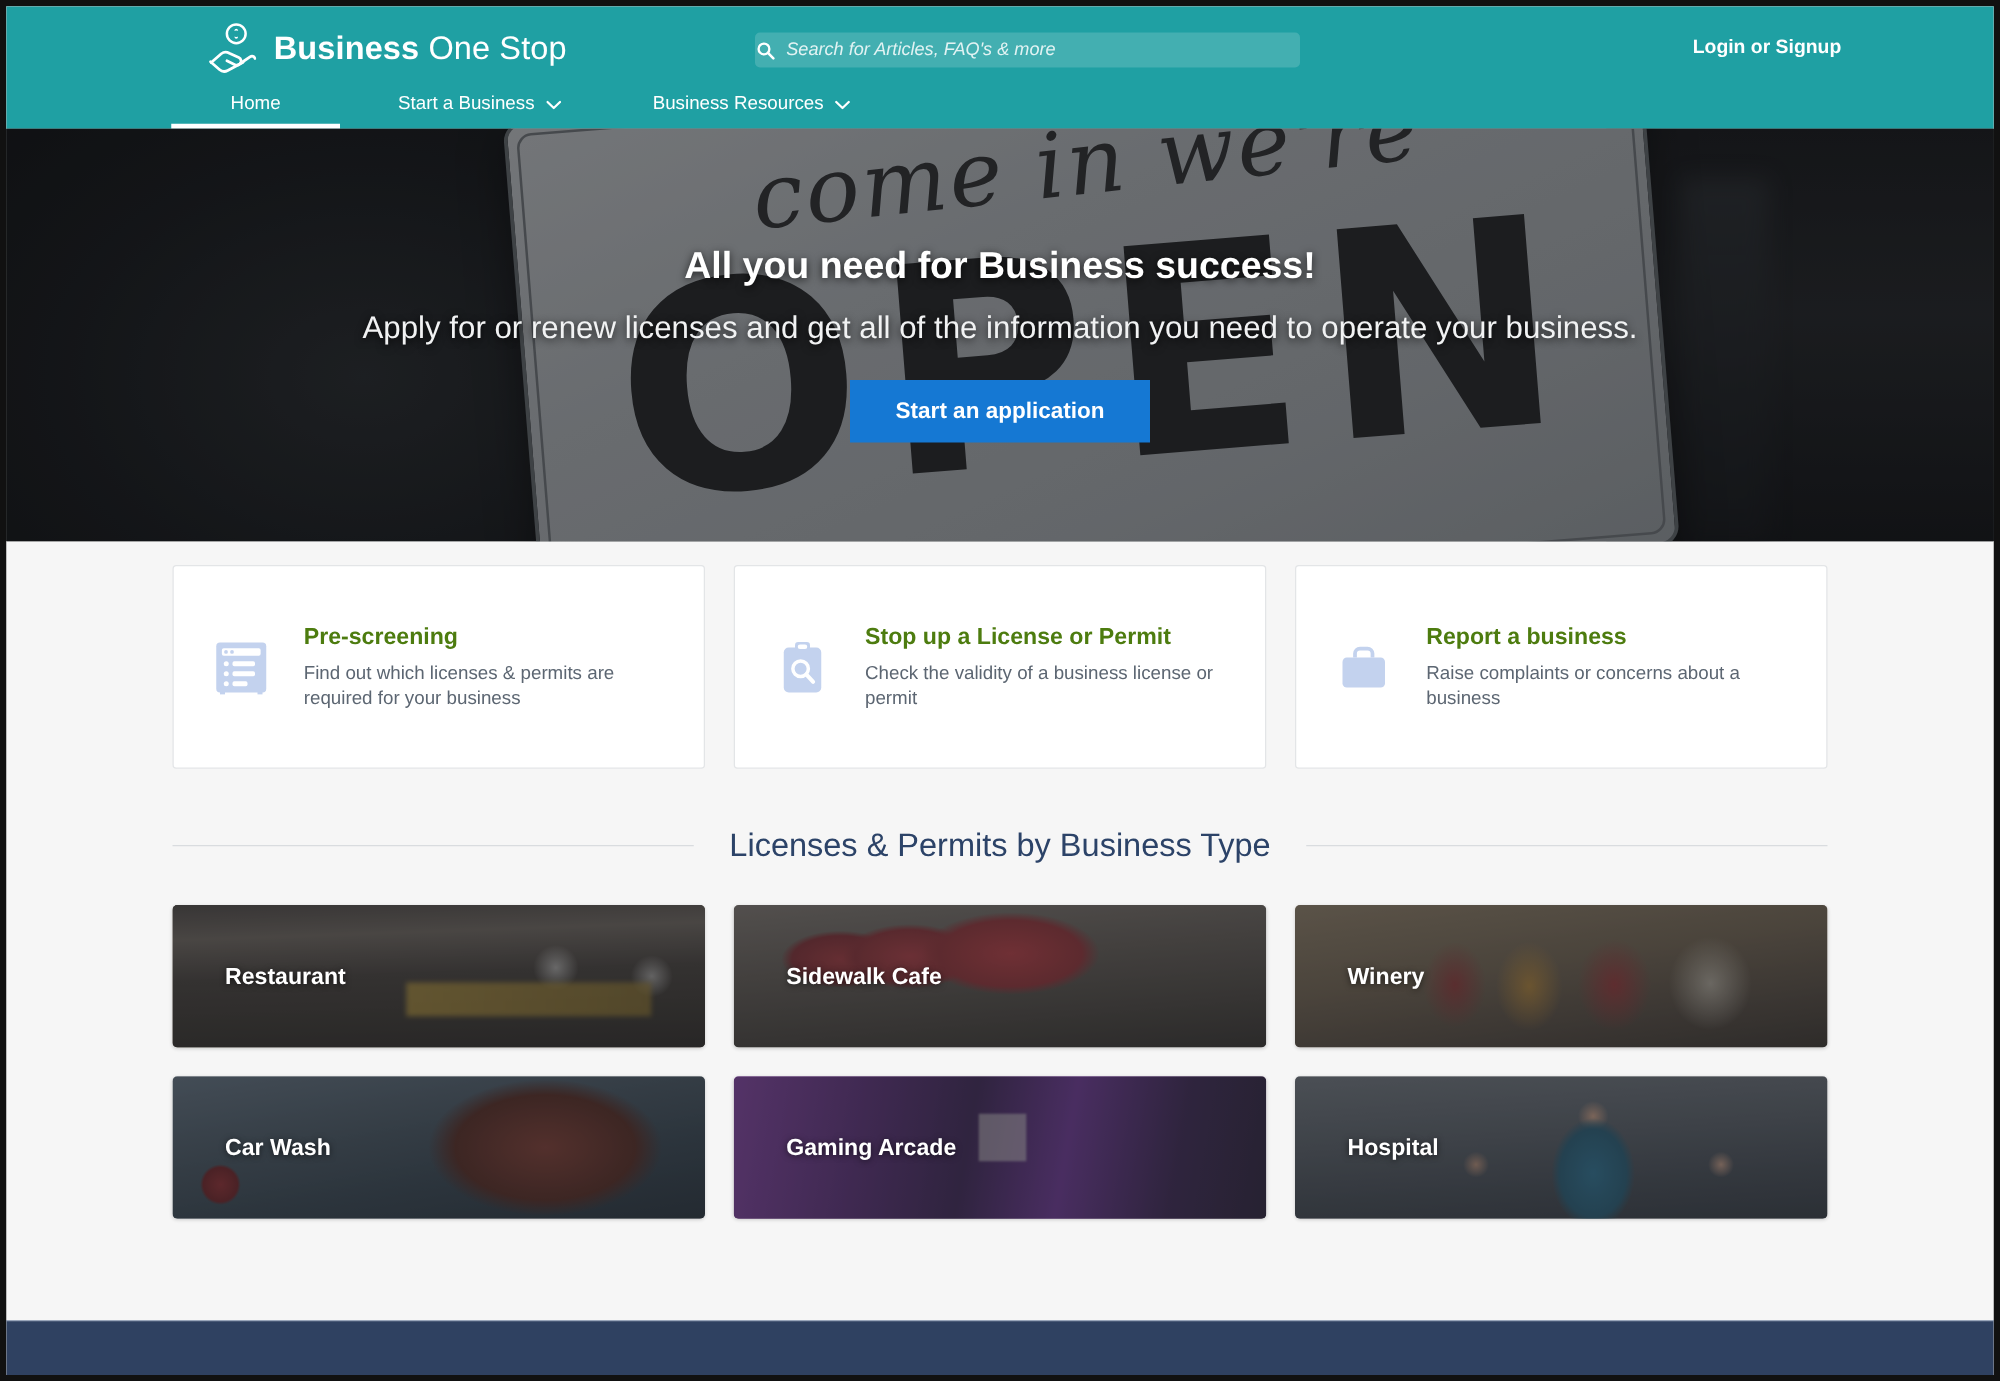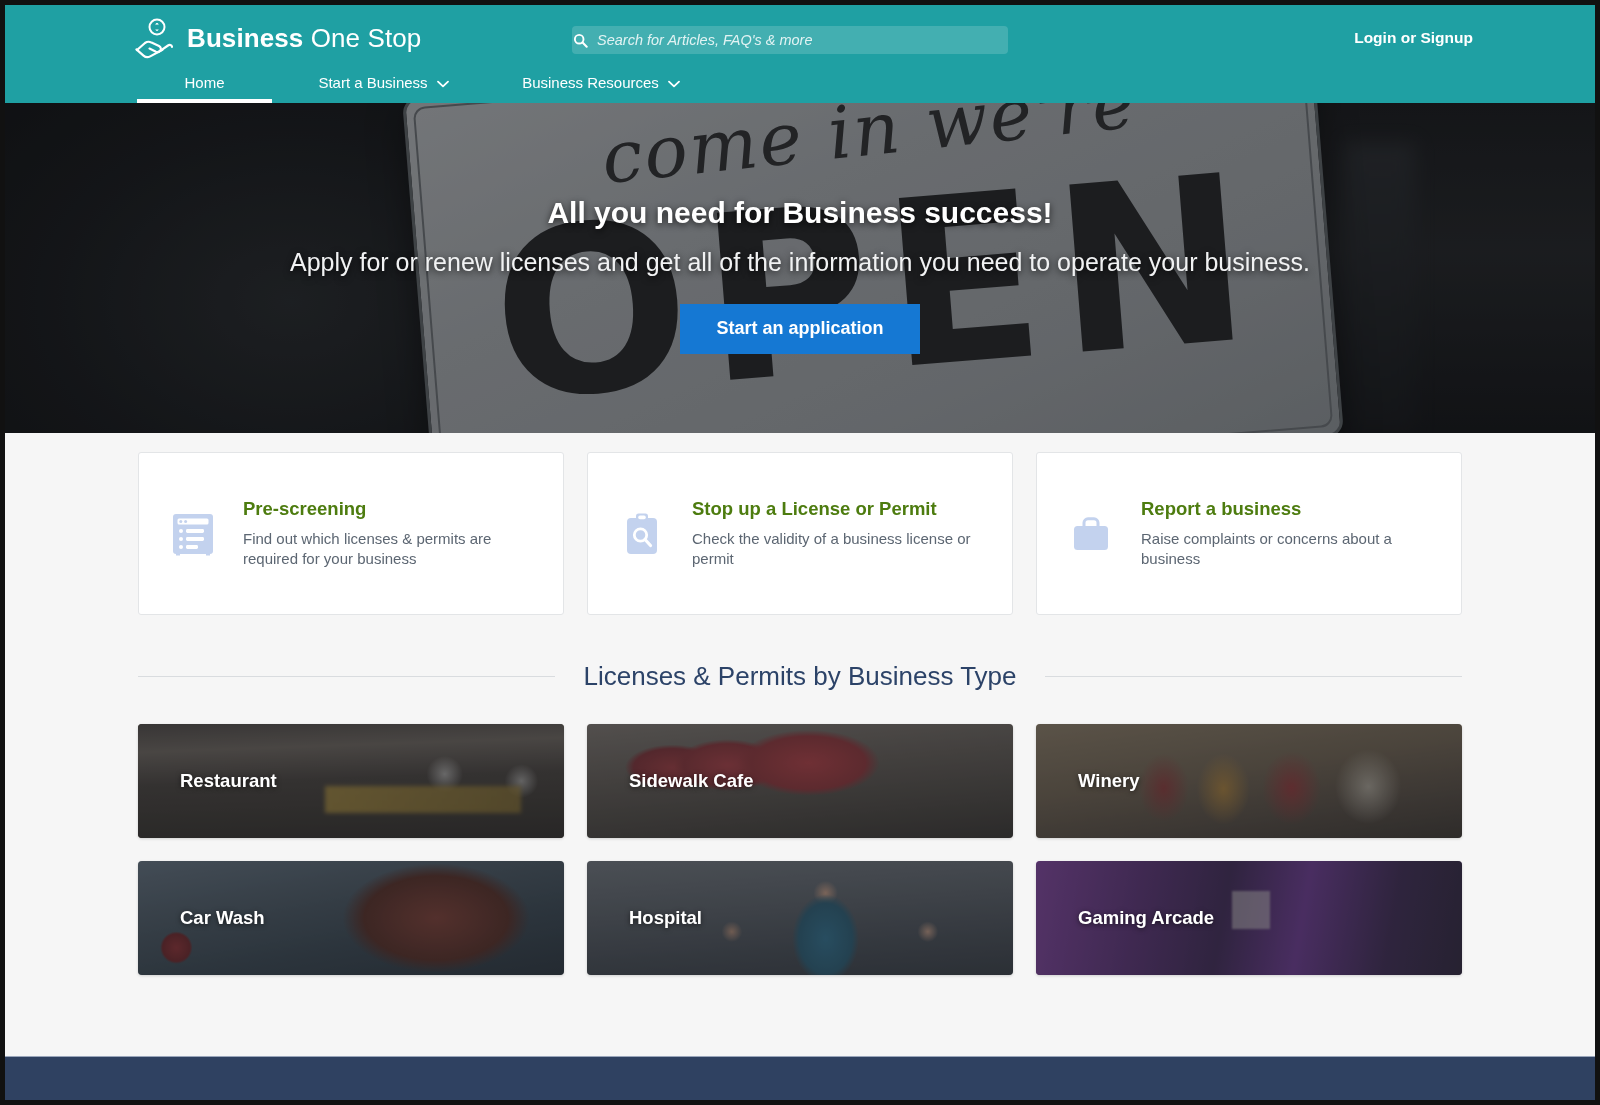--- a/index.html
+++ b/index.html
@@ -28,20 +28,21 @@
   
   .header {
     position: relative;
     height: 98px;
     background: #1fa0a3;
     width: 100%;
   }
   .header-top {
     position: relative;
     height: 62px;
+    margin-left: 32px;
   }
   .brand {
     position: absolute;
     left: 128px; top: 11px;
     display: flex; align-items: center; gap: 14px;
     cursor: pointer;
   }
   .brand-icon { width: 40px; height: 44px; display:block; }
   .brand-text {
     font-size: 26px;
@@ -523,30 +524,30 @@
       <div class="tile-label">Winery</div>
     </div>
 
     <div class="tile">
       <div class="tile-photo ph-carwash"></div>
       <div class="tile-scrim"></div>
       <div class="tile-label">Car Wash</div>
     </div>
 
     <div class="tile">
+      <div class="tile-photo ph-arcade"></div>
+      <div class="tile-scrim"></div>
+      <div class="tile-label">Gaming Arcade</div>
+    </div>
+
+    <div class="tile">
       <div class="tile-photo ph-hospital"></div>
       <div class="tile-scrim"></div>
       <div class="tile-label">Hospital</div>
     </div>
-
-    <div class="tile">
-      <div class="tile-photo ph-arcade"></div>
-      <div class="tile-scrim"></div>
-      <div class="tile-label">Gaming Arcade</div>
-    </div>
   </section>
 
   <div class="footer-spacer"></div>
 
   <footer class="footer">
     <span></span>
   </footer>
 
 </div>
 </div>

